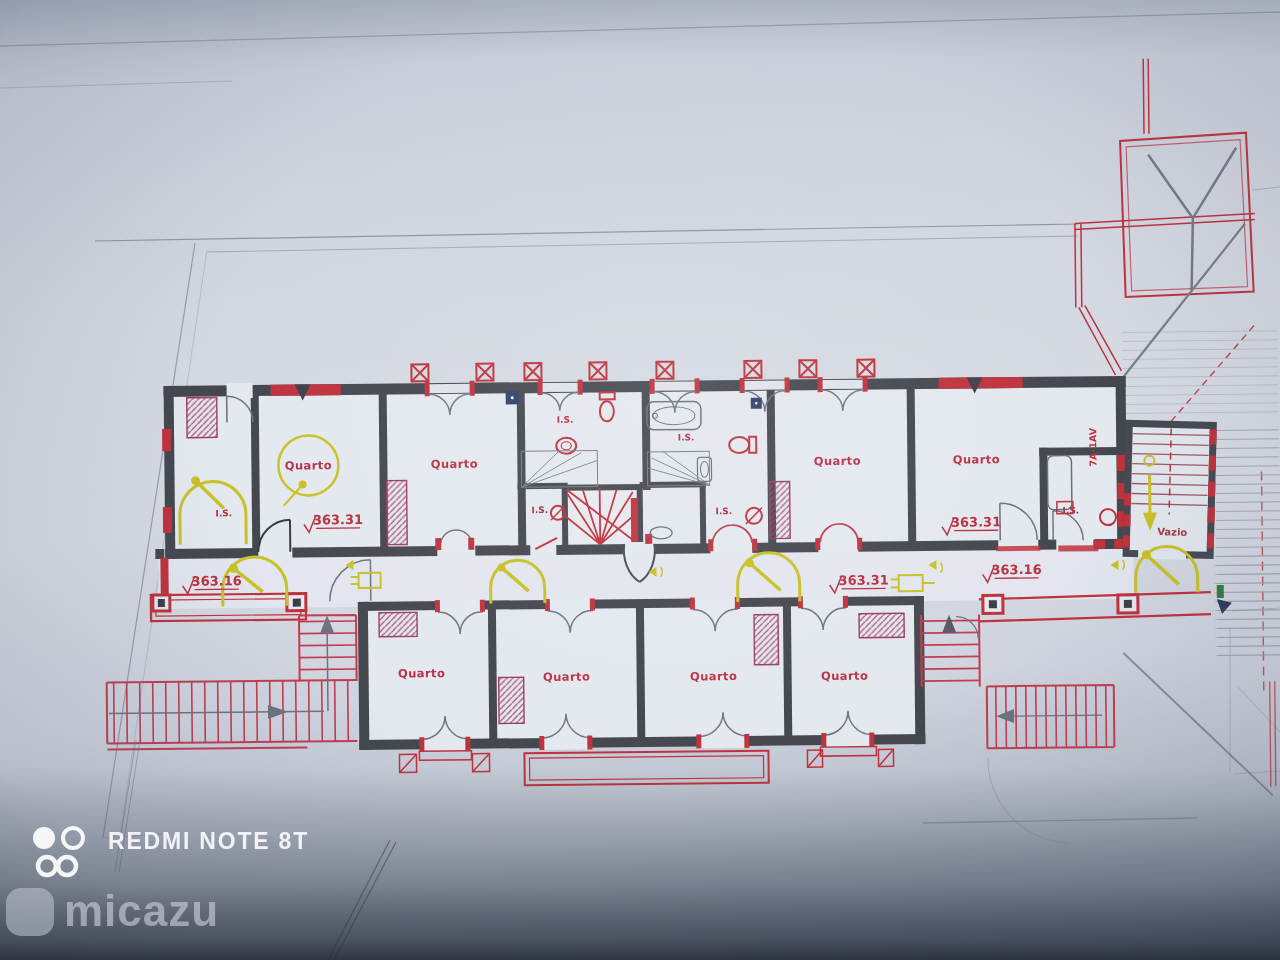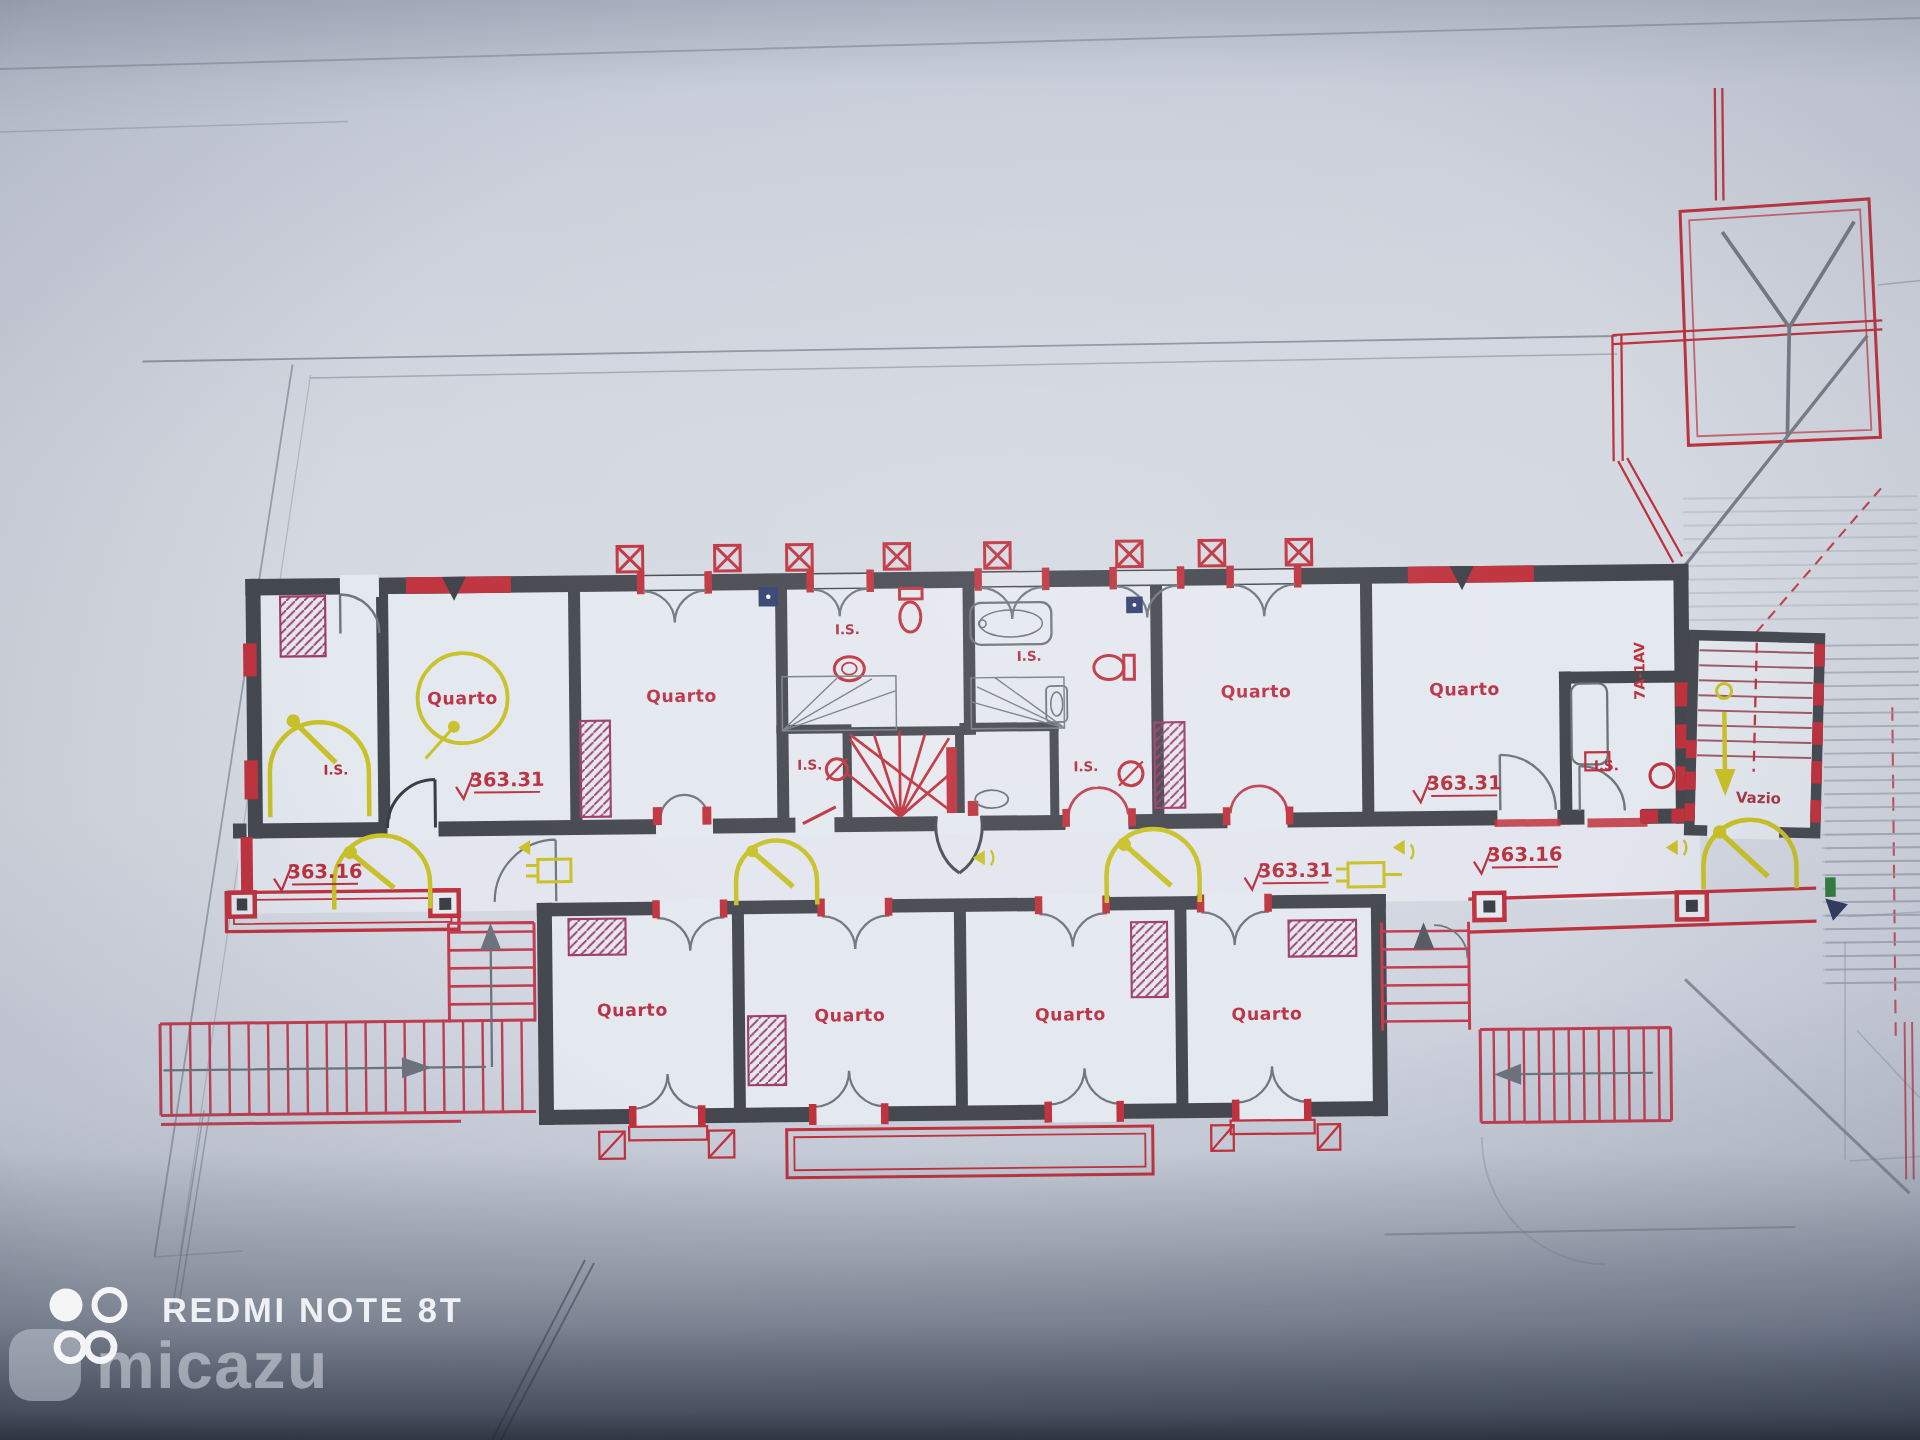--- a/index.html
+++ b/index.html
@@ -4,25 +4,25 @@
 <style>
   html,body{margin:0;padding:0;background:#222;}
   .scene{position:relative;width:1280px;height:960px;overflow:hidden;
     background:linear-gradient(176deg,#b4bbc9 0%,#c9cfda 9%,#d3d7e0 30%,#d7dbe3 52%,#cfd4df 70%,#bac1cd 84%,#9aa3b2 93%,#7a8494 100%);
     font-family:"DejaVu Sans",sans-serif;}
   .plan-svg{position:absolute;left:0;top:0;filter:blur(0.45px) saturate(0.95);}
   .overlay{position:absolute;left:0;top:0;width:100%;height:100%;pointer-events:none;}
   .ov-vignette{background:radial-gradient(ellipse at 52% 42%, rgba(255,255,255,0.10) 0%, rgba(255,255,255,0) 48%, rgba(78,88,108,0.16) 84%, rgba(54,64,84,0.30) 100%);}
   .ov-bottom{background:linear-gradient(180deg, rgba(0,0,0,0) 0%, rgba(0,0,0,0) 80%, rgba(58,66,82,0.40) 92%, rgba(42,50,64,0.70) 98%, rgba(31,37,49,0.85) 100%);}
   .ov-top{background:linear-gradient(180deg, rgba(108,118,138,0.22) 0%, rgba(108,118,138,0) 6%);}
-  .wm-brand{position:absolute;left:6px;top:886px;display:flex;align-items:flex-start;gap:10px;z-index:2;}
+  .wm-brand{position:absolute;left:6px;top:886px;display:flex;align-items:flex-end;gap:10px;z-index:2;}
   .wm-brand .icon{width:48px;height:48px;border-radius:15px;background:rgba(200,206,217,0.52);}
   .wm-brand .txt{font-family:"Liberation Sans",sans-serif;font-weight:bold;font-size:44px;
     color:rgba(206,212,222,0.60);letter-spacing:1px;}
-  .wm-cam{position:absolute;left:30px;top:856px;display:flex;gap:14px;z-index:3;}
+  .wm-cam{position:absolute;left:30px;top:824px;display:flex;gap:14px;z-index:3;}
   .wm-cam .lines{font-family:"Liberation Sans",sans-serif;color:rgba(248,250,253,0.92);
     font-size:23px;font-weight:600;letter-spacing:1.8px;line-height:31px;padding-top:2px;}
 </style>
 </head>
 <body>
 
 <div class="scene">
 
 <svg class="plan-svg" width="1280" height="960" viewBox="0 0 1280 960">
   <defs>

